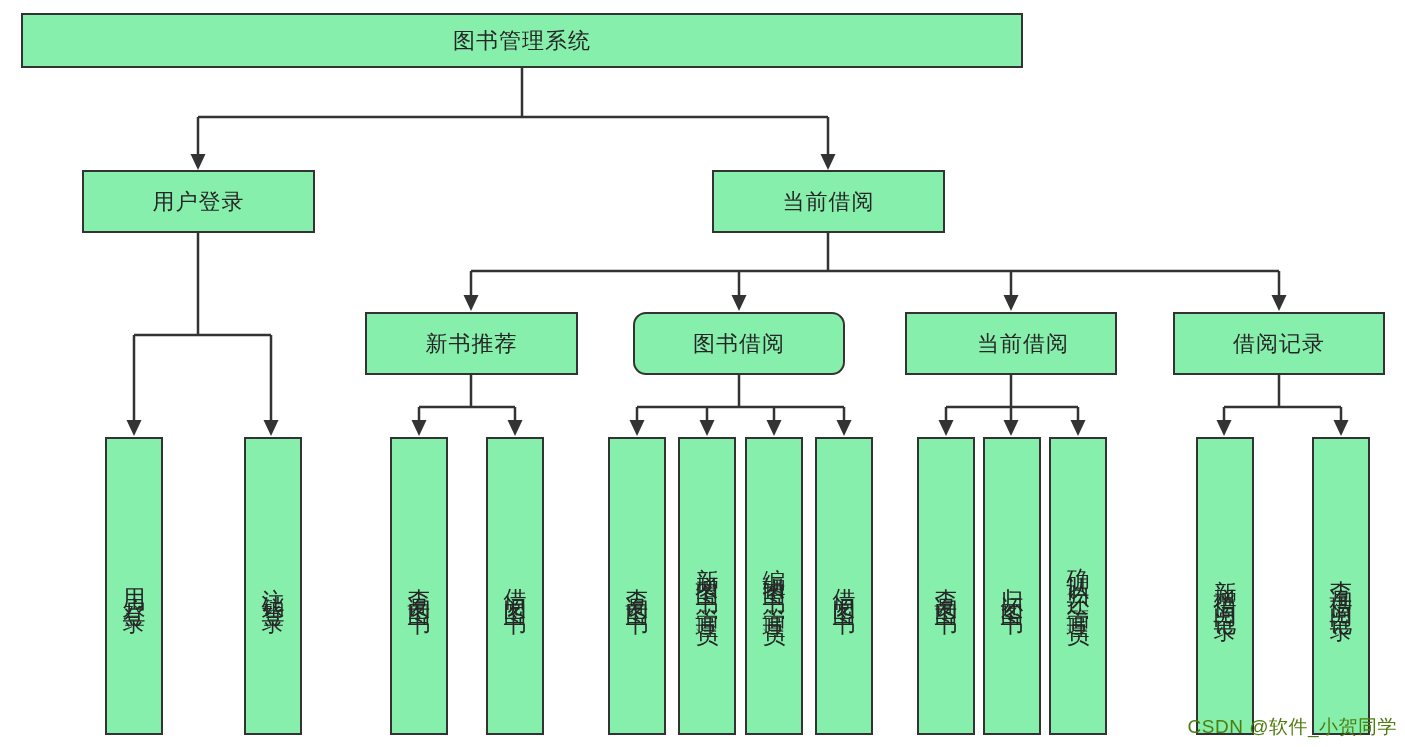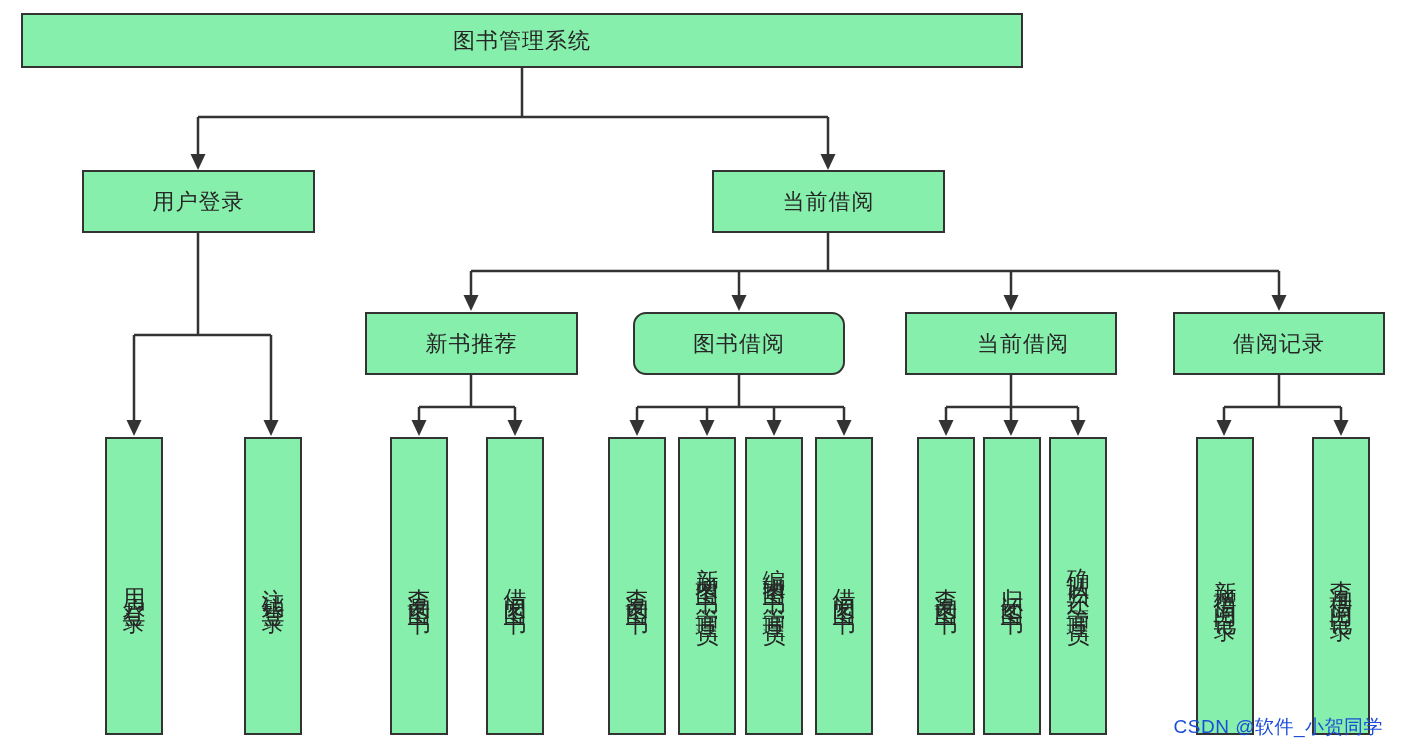--- a/index.html
+++ b/index.html
@@ -68,24 +68,24 @@
   .leaf-bw-2 { left: 745px; }
   .leaf-bw-3 { left: 815px; }
   .leaf-cu-0 { left: 917px; }
   .leaf-cu-1 { left: 983px; }
   .leaf-cu-2 { left: 1049px; }
   .leaf-re-0 { left: 1196px; }
   .leaf-re-1 { left: 1312px; }
 
   .watermark {
     position: absolute;
-    right: 22px;
+    right: 8px;
     bottom: 7px;
     font-size: 19px;
-    color: #1d4ed8;
+    color: #4d7c0f;
     letter-spacing: 0.5px;
     white-space: nowrap;
   }
 </style>
 </head>
 <body>
 
 <div class="canvas">
 
   <svg class="connectors" viewBox="0 0 1405 747" xmlns="http://www.w3.org/2000/svg">

